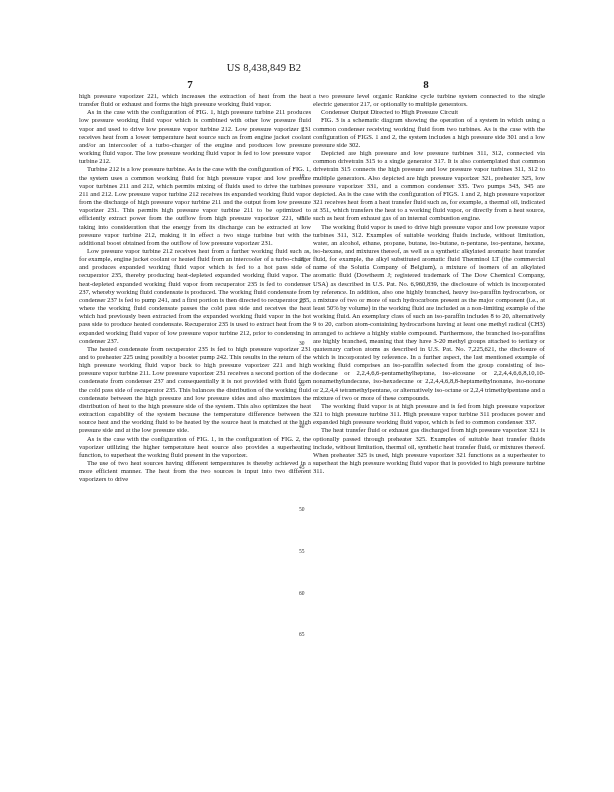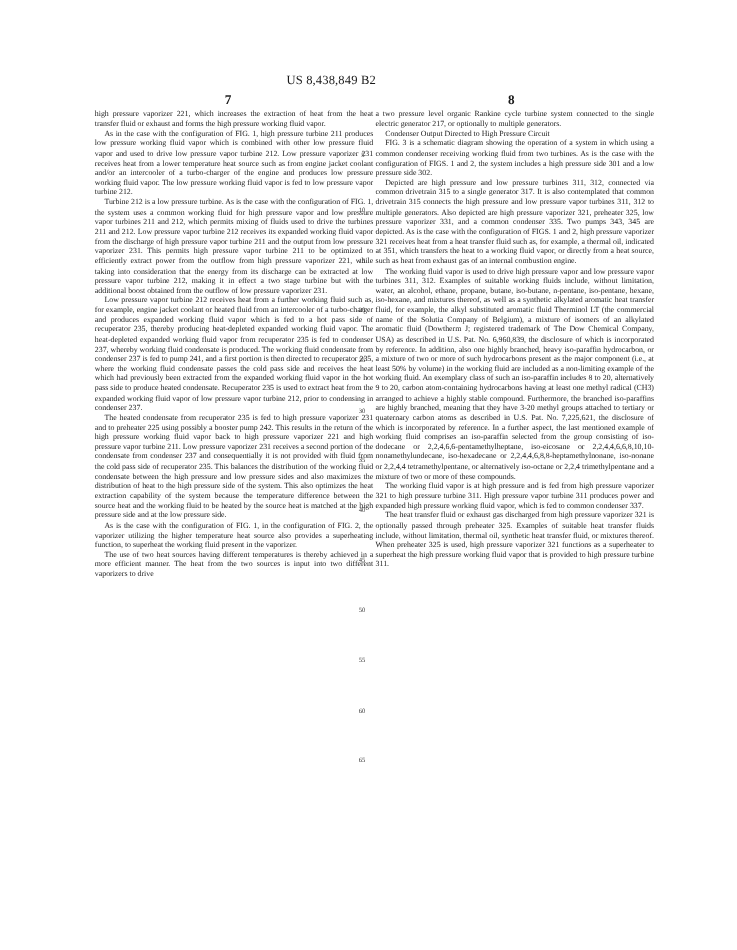--- a/index.html
+++ b/index.html
@@ -1,18 +1,18 @@
 <!DOCTYPE html>
 <html><head>
 <meta charset="utf-8">
 <style>
   html, body { margin:0; padding:0; background:#ffffff; }
   body { width:614px; height:792px; position:relative; overflow:hidden;
          font-family:"Liberation Serif","DejaVu Serif",serif; color:#1a1a1a; }
-  .header { position:absolute; top:62px; left:16px; width:520px; text-align:center;
+  .header { position:absolute; top:62px; left:4px; width:520px; text-align:center;
             font-size:10.5px; letter-spacing:0.1px; }
   .colnum { position:absolute; top:78px; font-size:11px; font-weight:bold; text-align:center; width:240px; }
   .colnum.left { left:70px; }
   .colnum.right { left:306px; }
   .col { position:absolute; top:92px; width:232px; font-size:6.55px; line-height:8.15px; text-align:justify; }
   .col.left { left:79px; }
   .col.right { left:313px; }
   .col p { margin:0; text-indent:8px; }
   .col p.noindent { text-indent:0; }
   .col p.heading { text-indent:8px; text-align:left; }

